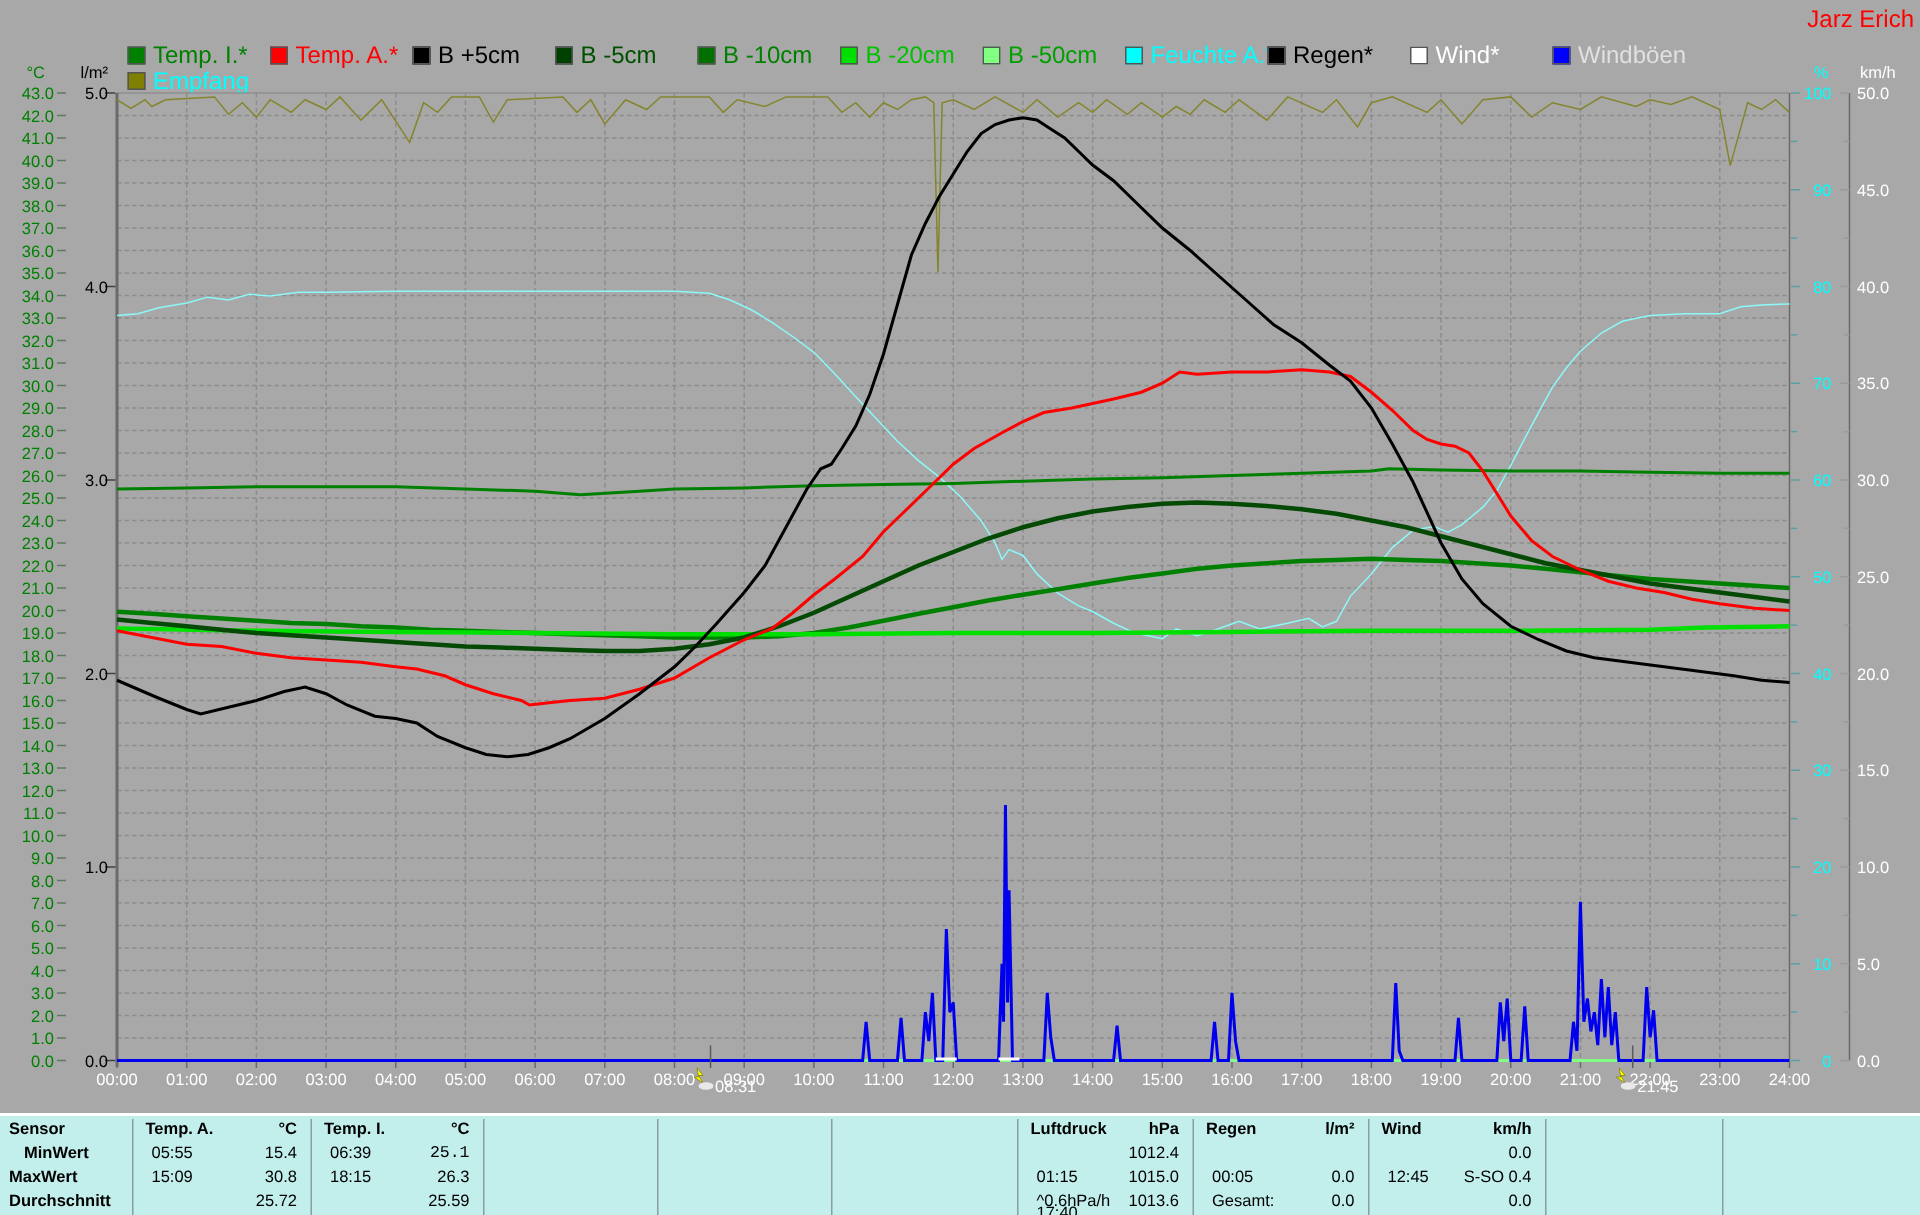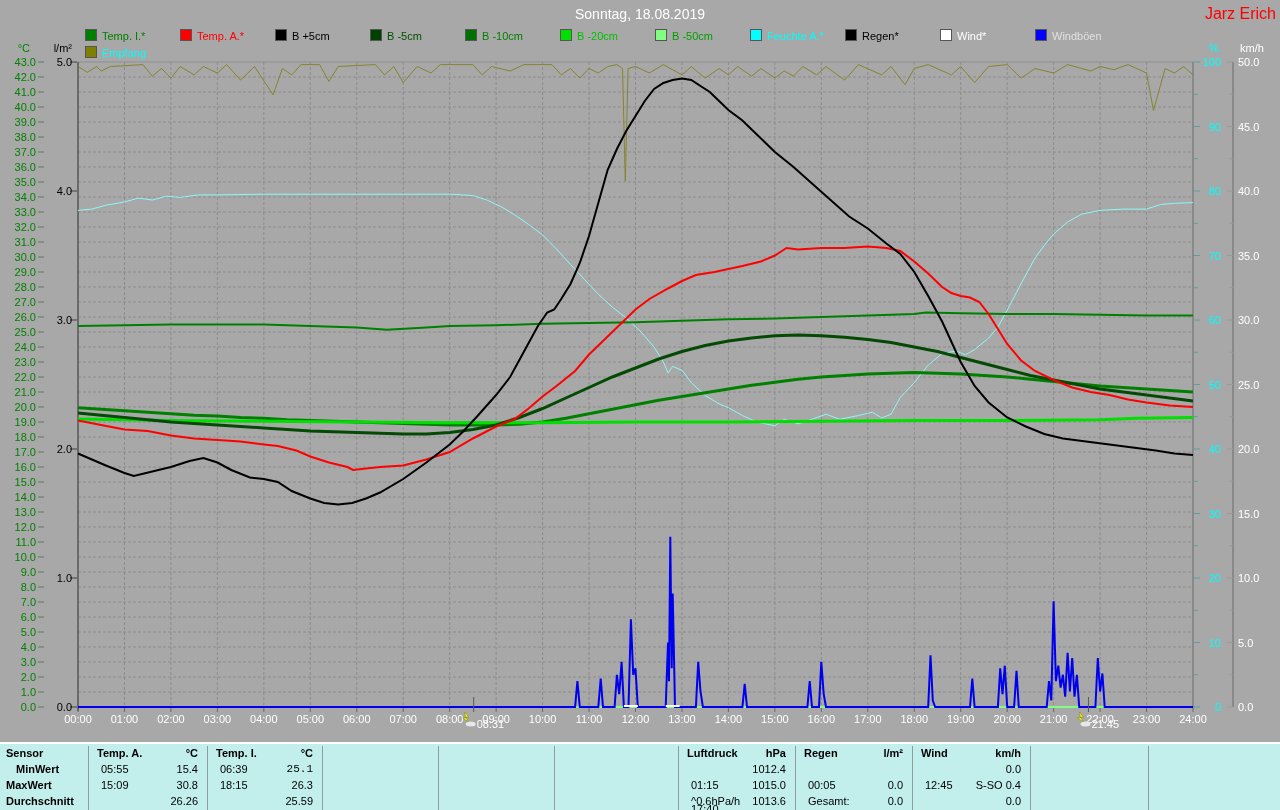--- a/index.html
+++ b/index.html
@@ -1,32 +1,31 @@
 <!DOCTYPE html>
 <html><head>
 <meta charset="utf-8">
 <style>
   html,body{margin:0;padding:0;background:#a8a8a8;width:1280px;height:810px;overflow:hidden;
     font-family:"Liberation Sans",sans-serif;}
   .app{position:relative;width:1280px;height:810px;background:#a8a8a8;}
   .title{position:absolute;left:0;right:0;top:6px;text-align:center;color:#ffffff;font-size:14px;}
   .author{position:absolute;right:4px;top:5px;color:#ff0000;font-size:16px;}
-  .legend-item{position:absolute;height:12px;white-space:nowrap;font-size:11px;}
+  .legend-item{position:absolute;height:12px;white-space:nowrap;font-size:16px;}
   .legend-item .sq{display:inline-block;width:10px;height:10px;border:1px solid #555;vertical-align:-1px;margin-right:5px;}
   #chart{position:absolute;left:0;top:0;}
   .stats{position:absolute;left:0;top:742px;width:1280px;height:68px;background:#c2efec;border-top:2px solid #ffffff;font-size:11px;color:#000;}
   .sep{position:absolute;top:2px;bottom:2px;width:1px;background:#8a9e9e;}
   .cell{position:absolute;white-space:nowrap;}
   .b{font-weight:bold;}
 </style>
 </head>
 <body>
 
 <div class="app">
-  <div class="title">Sonntag, 18.08.2019</div>
   <div class="author">Jarz Erich</div>
   <div id="legend">
       <div class="legend-item" style="left: 85px; top: 29px;"><span class="sq" style="background: rgb(0, 128, 0);"></span><span style="color: rgb(0, 128, 0);">Temp. I.*</span></div>
       <div class="legend-item" style="left: 180px; top: 29px;"><span class="sq" style="background: rgb(255, 0, 0);"></span><span style="color: rgb(255, 0, 0);">Temp. A.*</span></div>
       <div class="legend-item" style="left: 275px; top: 29px;"><span class="sq" style="background: rgb(0, 0, 0);"></span><span style="color: rgb(0, 0, 0);">B +5cm</span></div>
       <div class="legend-item" style="left: 370px; top: 29px;"><span class="sq" style="background: rgb(0, 64, 0);"></span><span style="color: rgb(0, 80, 0); text-align: center;">B -5cm</span></div>
       <div class="legend-item" style="left: 465px; top: 29px;"><span class="sq" style="background: rgb(0, 112, 0);"></span><span style="color: rgb(0, 128, 0); margin-top: 20px;">B -10cm</span></div>
       <div class="legend-item" style="left: 560px; top: 29px;"><span class="sq" style="background: rgb(0, 224, 0);"></span><span style="color: rgb(0, 192, 0);">B -20cm</span></div>
       <div class="legend-item" style="left: 655px; top: 29px;"><span class="sq" style="background: rgb(128, 255, 128);"></span><span style="color: rgb(0, 160, 0);">B -50cm</span></div>
       <div class="legend-item" style="left: 750px; top: 29px;"><span class="sq" style="background: rgb(0, 255, 255);"></span><span style="color: rgb(0, 255, 255);">Feuchte A.*</span></div>
@@ -362,21 +361,21 @@
       <div class="cell b" style="left: 6px; top: 3px;">Sensor</div>
       <div class="cell b" style="left: 16px; top: 19px;">MinWert</div>
       <div class="cell b" style="left: 6px; top: 35px;">MaxWert</div>
       <div class="cell b" style="left: 6px; top: 51px;">Durchschnitt</div>
       <div class="cell b" style="left: 97px; top: 3px;">Temp. A.</div>
       <div class="cell b" style="right: 1082px; text-align: right; top: 3px;">°C</div>
       <div class="cell " style="left: 101px; top: 19px;">05:55</div>
       <div class="cell " style="right: 1082px; text-align: right; top: 19px;">15.4</div>
       <div class="cell " style="left: 101px; top: 35px;">15:09</div>
       <div class="cell " style="right: 1082px; text-align: right; top: 35px;">30.8</div>
-      <div class="cell " style="right: 1082px; text-align: right; top: 51px;">26.26</div>
+      <div class="cell " style="right: 1082px; text-align: right; top: 51px;">25.72</div>
       <div class="cell b" style="left: 216px; top: 3px;">Temp. I.</div>
       <div class="cell b" style="right: 967px; text-align: right; top: 3px;">°C</div>
       <div class="cell " style="left: 220px; top: 19px;">06:39</div>
       <div class="cell " style="right: 967px; text-align: center; top: 19px; font-family: Liberation Mono, monospace;">25.1</div>
       <div class="cell " style="left: 220px; top: 35px;">18:15</div>
       <div class="cell " style="right: 967px; text-align: right; top: 35px;">26.3</div>
       <div class="cell " style="right: 967px; text-align: right; top: 51px;">25.59</div>
       <div class="cell b" style="left: 687px; top: 3px;">Luftdruck</div>
       <div class="cell b" style="right: 494px; text-align: right; top: 3px;">hPa</div>
       <div class="cell " style="left: 691px; top: 19px; margin-top: 40px;">17:40</div>

